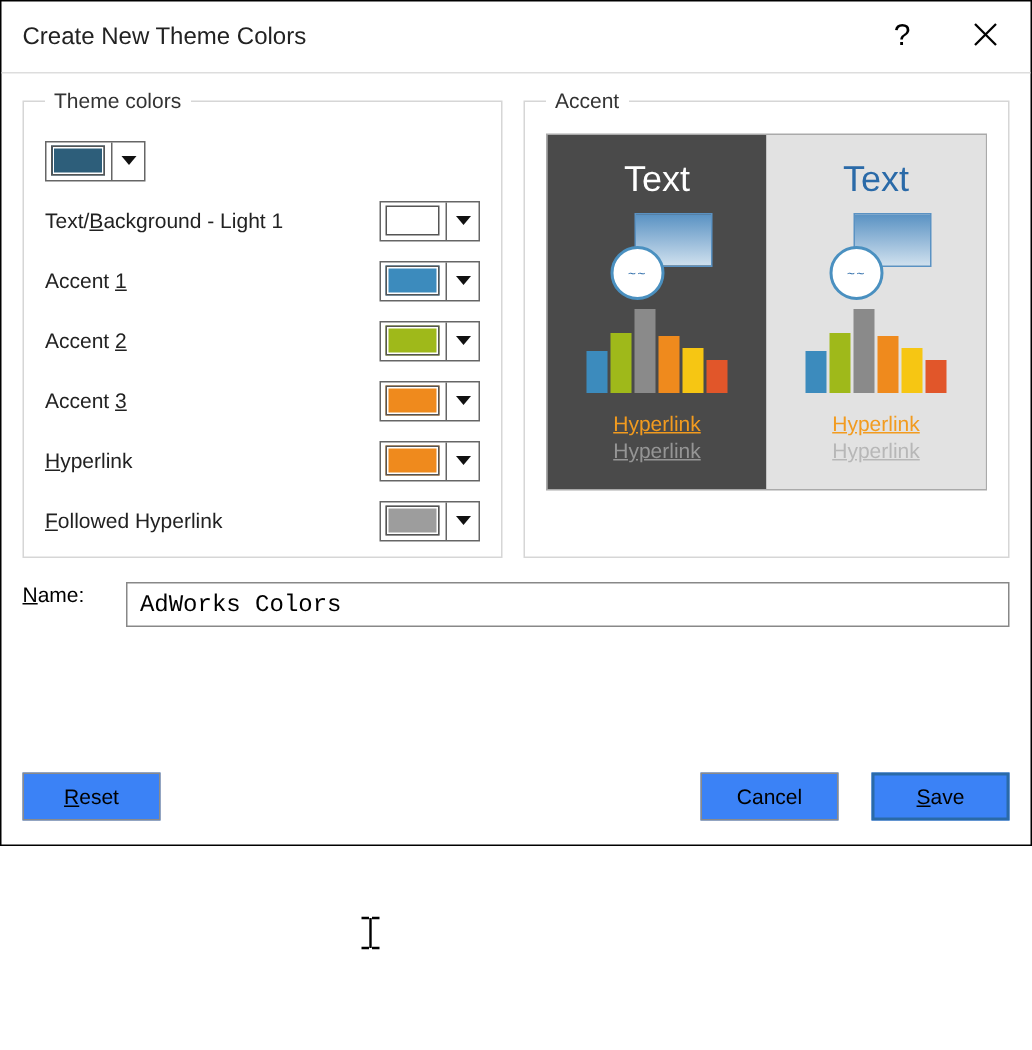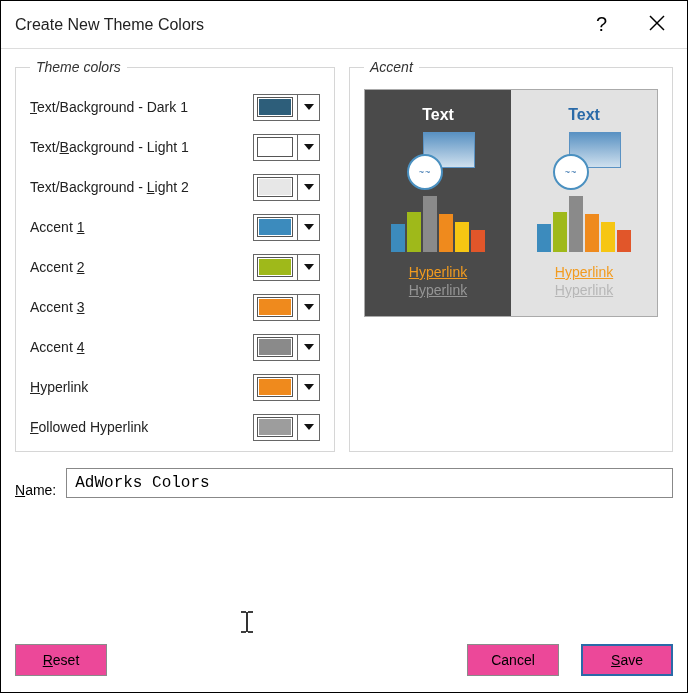--- a/index.html
+++ b/index.html
@@ -8,21 +8,21 @@
     padding: 0;
     font-family: "Segoe UI", Tahoma, sans-serif;
     font-size: 14px;
     background: #fff;
     width: 688px;
     height: 700px;
     overflow: hidden;
   }
   .dialog {
     width: 688px;
-    height: 693px;
+    height: 564px;
     border: 1px solid #000;
     background: #fff;
     position: relative;
     display: flex;
     flex-direction: column;
   }
   .titlebar {
     height: 48px;
     display: flex;
     align-items: center;
@@ -54,21 +54,20 @@
   .panels { display: flex; gap: 14px; }
   fieldset.group {
     border: 1px solid #d6d6d6;
     margin: 0;
     padding: 14px 14px 10px 14px;
   }
   fieldset.group > legend {
     padding: 0 6px;
     color: #333;
     font-size: 14px;
-    font-style: italic;
   }
   .theme-colors { flex: 0 0 320px; }
   .color-list { display: flex; flex-direction: column; gap: 12px; margin-top: 4px;}
   .color-row {
     display: flex;
     align-items: center;
     justify-content: space-between;
     height: 28px;
   }
   .color-label {
@@ -110,21 +109,21 @@
     border: 1px solid #aaa;
     padding: 0;
   }
   .sample-col {
     flex: 1;
     padding: 16px 10px 18px 10px;
     display: flex; flex-direction: column; align-items: center;
   }
   .sample-dark { background: #4a4a4a; }
   .sample-light { background: #e2e2e2; }
-  .sample-title { font-size: 16px; font-weight: 700; margin-bottom: 8px; text-align: center; }
+  .sample-title { font-size: 24px; font-weight: 400; margin-bottom: 8px; text-align: center; }
   .sample-dark .sample-title { color: #fff; }
   .sample-light .sample-title { color: #2a6aa8; }
   .shape-stack {
     position: relative; width: 74px; height: 58px; margin-bottom: 6px;
   }
   .shape-rect {
     position: absolute; top: 0; right: 0; width: 52px; height: 36px;
     background: linear-gradient(#5a92c3, #cfe0ee);
     border: 1px solid #5a92c3;
   }
@@ -136,37 +135,37 @@
   }
   .mini-chart { display: flex; align-items: flex-end; gap: 2px; height: 56px; margin-bottom: 10px;}
   .mini-chart div { width: 14px; }
   .hlink { font-size: 14px; text-decoration: underline; margin-top: 2px; }
   .sample-dark .hlink.active { color: #f29b1f; }
   .sample-dark .hlink.followed { color: #959595; }
   .sample-light .hlink.active { color: #f29b1f; }
   .sample-light .hlink.followed { color: #b7b7b7; }
 
   .name-row {
-    display: flex; align-items: flex-end; gap: 10px;
+    display: flex; align-items: flex-start; gap: 28px;
     margin-top: 16px;
   }
   .name-row label .hot { text-decoration: underline; }
   .name-input {
     flex: 1; height: 30px; border: 1px solid #888; padding: 2px 8px;
     font-family: Liberation Mono, monospace; font-size: 16px;
   }
 
   .buttons {
     display: flex; justify-content: space-between; align-items: center;
     padding: 14px 14px 16px 14px;
   }
   .btn {
     min-width: 92px; height: 32px;
     border: 1px solid #8a8a8a;
-    background: #ec4899;
+    background: #3b82f6;
     font-family: inherit; font-size: 14px;
     cursor: default;
     text-align: center;
   }
   .btn.primary { border: 2px solid #2a6aa8; }
   .btn .hot { text-decoration: underline; }
   .right-btns { display: flex; gap: 22px; }
 
   .cursor-ibeam {
     position: absolute; left: 236px; top: 609px; pointer-events:none;
@@ -188,47 +187,37 @@
       </span>
     </div>
   </div>
 
   <div class="body">
     <div class="panels">
       <fieldset class="group theme-colors">
         <legend>Theme colors</legend>
         <div class="color-list" id="color-list">
             <div class="color-row">
-              <span class="color-label"><span class="hot">T</span>ext/Background - Dark 1</span>
               <div class="swatch-btn">
                 <div class="swatch" style="background: rgb(45, 94, 122);"></div>
                 <div class="arrow-cell">
                   <div class="arrow-down"></div>
                 </div>
               </div>
             </div>
             <div class="color-row">
               <span class="color-label">Text/<span class="hot">B</span>ackground - Light 1</span>
               <div class="swatch-btn">
                 <div class="swatch" style="background: rgb(255, 255, 255);"></div>
                 <div class="arrow-cell">
                   <div class="arrow-down"></div>
                 </div>
               </div>
             </div>
             <div class="color-row">
-              <span class="color-label">Text/Background - <span class="hot">L</span>ight 2</span>
-              <div class="swatch-btn">
-                <div class="swatch" style="background: rgb(231, 231, 231);"></div>
-                <div class="arrow-cell">
-                  <div class="arrow-down"></div>
-                </div>
-              </div>
-            </div>
-            <div class="color-row">
               <span class="color-label">Accent <span class="hot">1</span></span>
               <div class="swatch-btn">
                 <div class="swatch" style="background: rgb(60, 139, 189);"></div>
                 <div class="arrow-cell">
                   <div class="arrow-down"></div>
                 </div>
               </div>
             </div>
             <div class="color-row">
               <span class="color-label">Accent <span class="hot">2</span></span>
@@ -236,29 +225,20 @@
                 <div class="swatch" style="background: rgb(159, 185, 26);"></div>
                 <div class="arrow-cell">
                   <div class="arrow-down"></div>
                 </div>
               </div>
             </div>
             <div class="color-row">
               <span class="color-label">Accent <span class="hot">3</span></span>
               <div class="swatch-btn">
                 <div class="swatch" style="background: rgb(239, 138, 29);"></div>
-                <div class="arrow-cell">
-                  <div class="arrow-down"></div>
-                </div>
-              </div>
-            </div>
-            <div class="color-row">
-              <span class="color-label">Accent <span class="hot">4</span></span>
-              <div class="swatch-btn">
-                <div class="swatch" style="background: rgb(138, 138, 138);"></div>
                 <div class="arrow-cell">
                   <div class="arrow-down"></div>
                 </div>
               </div>
             </div>
             <div class="color-row">
               <span class="color-label"><span class="hot">H</span>yperlink</span>
               <div class="swatch-btn">
                 <div class="swatch" style="background: rgb(239, 138, 29);"></div>
                 <div class="arrow-cell">

